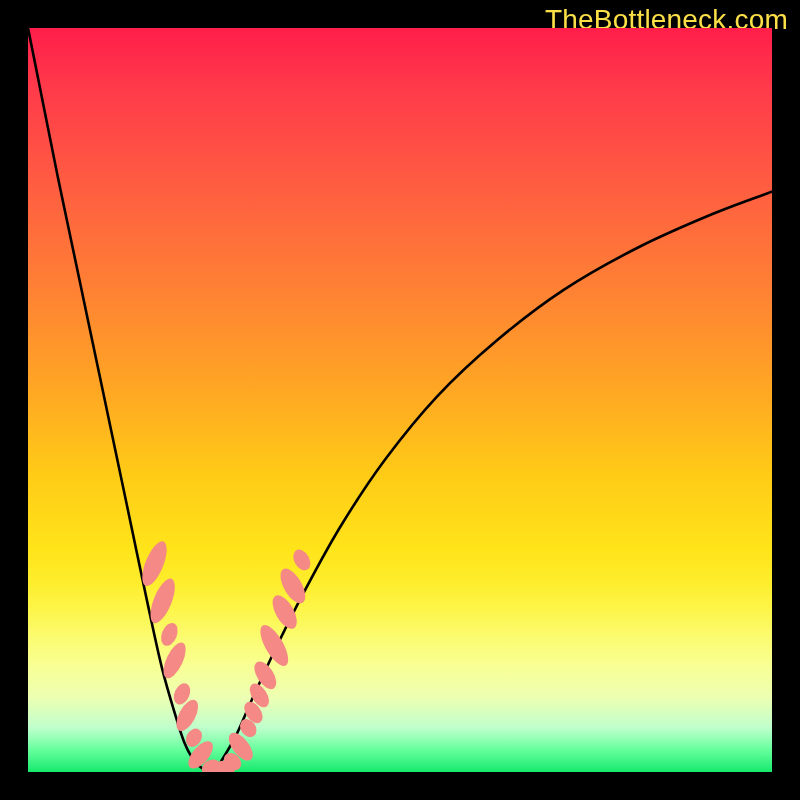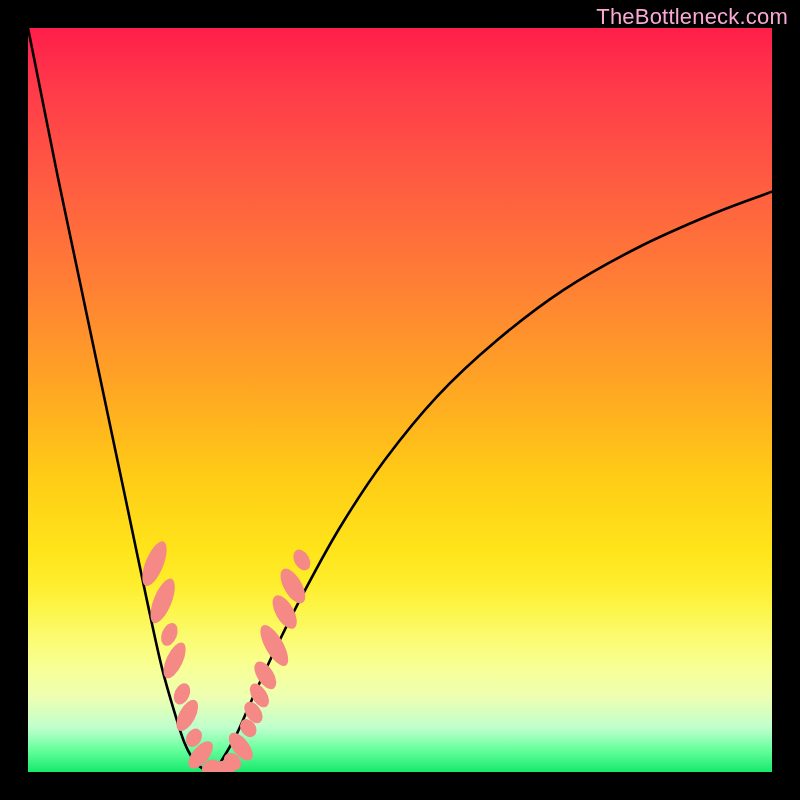--- a/index.html
+++ b/index.html
@@ -52,22 +52,22 @@
   svg.curves {
     position: absolute;
     left: 0; top: 0;
     width: 744px; height: 744px;
     overflow: visible;
   }
   .watermark {
     position: absolute;
     top: 4px;
     right: 12px;
-    color: #f9a8d4;
-    font-size: 22px;
+    color: #fde047;
+    font-size: 28px;
     font-weight: 500;
     letter-spacing: 0.2px;
     user-select: none;
   }
 </style>
 </head>
 <body>
 
 <div class="watermark">TheBottleneck.com</div>
 

